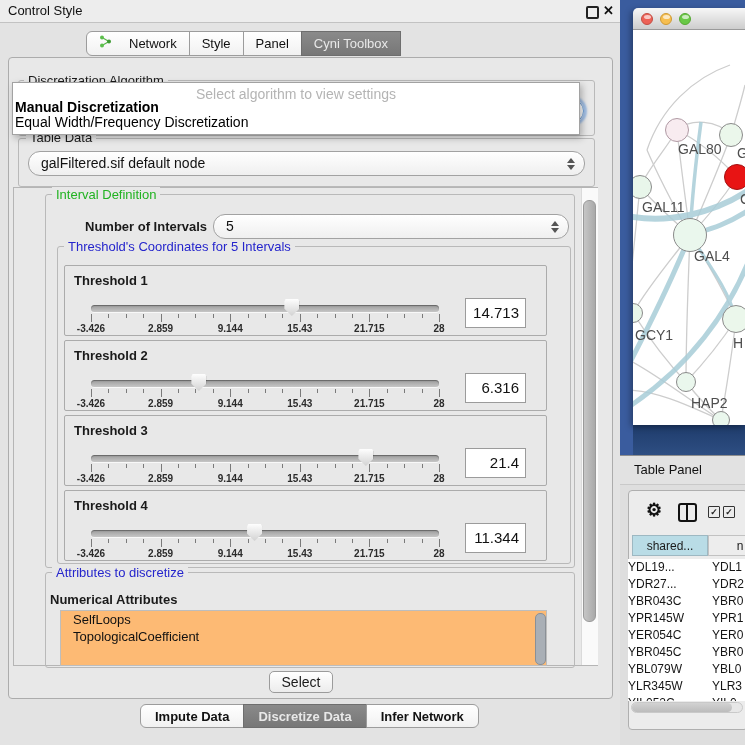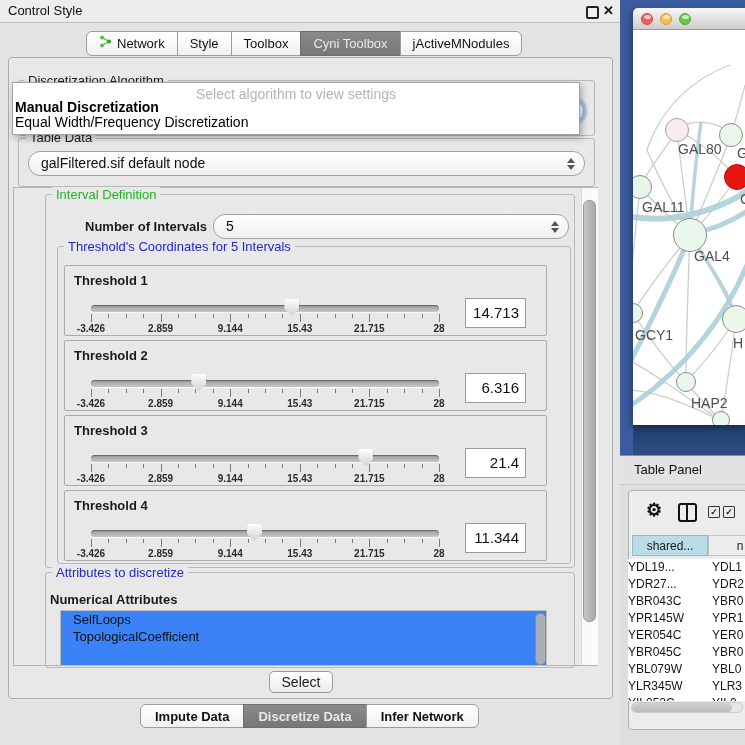--- a/index.html
+++ b/index.html
@@ -9,21 +9,21 @@
   
   #left-root{position:absolute;left:0;top:0;width:620px;height:745px;background:#E3E3E3}
   .titlebar{position:absolute;left:0;top:0;width:620px;height:22px;background:#EDEDED;border-bottom:1px solid #C2C2C2}
   .titlebar .title{position:absolute;left:8px;top:0;line-height:22px;font-size:13px;color:#111}
   .float-ico{position:absolute;left:586px;top:6px;width:9px;height:9px;border:2px solid #222;border-radius:2px}
   .close-ico{position:absolute;left:603px;top:3px;font-size:13px;font-weight:bold;color:#111;line-height:16px}
 
   
   #top-tabs{position:absolute;left:86px;top:31px;display:flex;height:25px;z-index:4}
   .ttab{background:linear-gradient(#FFFFFF,#F1F1F1);border:1px solid #9C9C9C;margin-left:-1px;
-        padding:0 12px;line-height:24px;font-size:13px;display:flex;align-items:center;gap:5px;color:#111;box-sizing:border-box}
+        padding:0 12px;line-height:24px;font-size:13px;display:flex;align-items:center;gap:17px;color:#111;box-sizing:border-box}
   .ttab.first{border-radius:6px 0 0 6px;margin-left:0}
   .ttab.last{border-radius:0 6px 6px 0}
   .ttab.active{background:linear-gradient(#8A8A8A,#777777);color:#E8E8E8;border-color:#6E6E6E}
 
   
   .main-panel{position:absolute;left:8px;top:57px;width:603px;height:640px;background:#E8E8E8;
               border:1px solid #ACACAC;border-radius:4px}
 
   .group{position:absolute;border:1px solid #B9B9B9;border-radius:3px}
   .group-label{position:absolute;font-size:13px;background:#E8E8E8;padding:0 4px;line-height:15px;white-space:nowrap;z-index:2}
@@ -66,21 +66,21 @@
   .sl-ticks{position:absolute;left:26px;top:48px;width:348px;height:9px}
   .tick{position:absolute;top:0;width:1px;height:4px;background:#7A7A7A}
   .tick.major{height:8px}
   .sl-ticklabels{position:absolute;left:26px;top:57px;width:348px;height:11px}
   .sl-ticklabels span{position:absolute;transform:translateX(-50%);font-size:10px;font-weight:bold;color:#2b2b2b;white-space:nowrap}
   .sl-value{position:absolute;left:400px;top:32px;width:53px;height:28px;background:#FFF;border:1px solid #9B9B9B;
             font-size:15px;line-height:28px;text-align:right;padding-right:6px;color:#111}
 
   
   .attr-label{position:absolute;left:50px;top:592px;font-size:13px;font-weight:bold;z-index:1}
-  .attr-list{position:absolute;left:60px;top:610px;width:487px;height:56px;background:#3b82f6;border:1px solid #BDBDBD;overflow:hidden;box-sizing:border-box}
+  .attr-list{position:absolute;left:60px;top:610px;width:487px;height:56px;background:#fdba74;border:1px solid #BDBDBD;overflow:hidden;box-sizing:border-box}
   .attr-item{font-size:13px;line-height:17px;padding-left:12px;color:#111;white-space:nowrap}
   .attr-vthumb{position:absolute;left:535px;top:613px;width:9px;height:50px;border-radius:5px;background:#A9AFB6;border:1px solid #8A9097}
 
   
   .apply-btn{position:absolute;left:269px;top:671px;width:64px;height:22px;background:linear-gradient(#FFFFFF,#ECECEC);
              border:1px solid #9B9B9B;border-radius:5px;font-size:14px;text-align:center;line-height:21px;box-sizing:border-box}
   #bottom-tabs{position:absolute;left:140px;top:704px;display:flex;height:24px;z-index:3}
   .btab{background:linear-gradient(#FFFFFF,#F1F1F1);border:1px solid #9C9C9C;margin-left:-1px;
         padding:0 14px;line-height:23px;font-size:13px;font-weight:600;color:#111;box-sizing:border-box}
   .btab.first{border-radius:6px 0 0 6px;margin-left:0}
@@ -137,27 +137,24 @@
             <circle cx="3" cy="2.5" r="2" fill="#5CBE4C"></circle>
             <circle cx="3" cy="10.5" r="2" fill="#5CBE4C"></circle>
             <circle cx="10" cy="6.5" r="2" fill="#3E9A33"></circle>
           </svg></span>
         <span>Network</span>
       </div>
       <div class="ttab">
         <span>Style</span>
       </div>
       <div class="ttab">
-        <span>Toolbox</span>
+        <span>Panel</span>
       </div>
       <div class="ttab active">
         <span>Cyni Toolbox</span>
-      </div>
-      <div class="ttab last">
-        <span>jActiveMNodules</span>
       </div>
     </div>
 
   <div class="main-panel"></div>
 
   <div class="group" style="left:18px;top:80px;width:575px;height:54px"></div>
   <span class="group-label" style="left:24px;top:73px">Discretization Algorithm</span>
   <div class="combo focused" style="left:30px;top:99px;width:554px;height:24px">
     <span class="stepper">
         <i class="up"></i>

